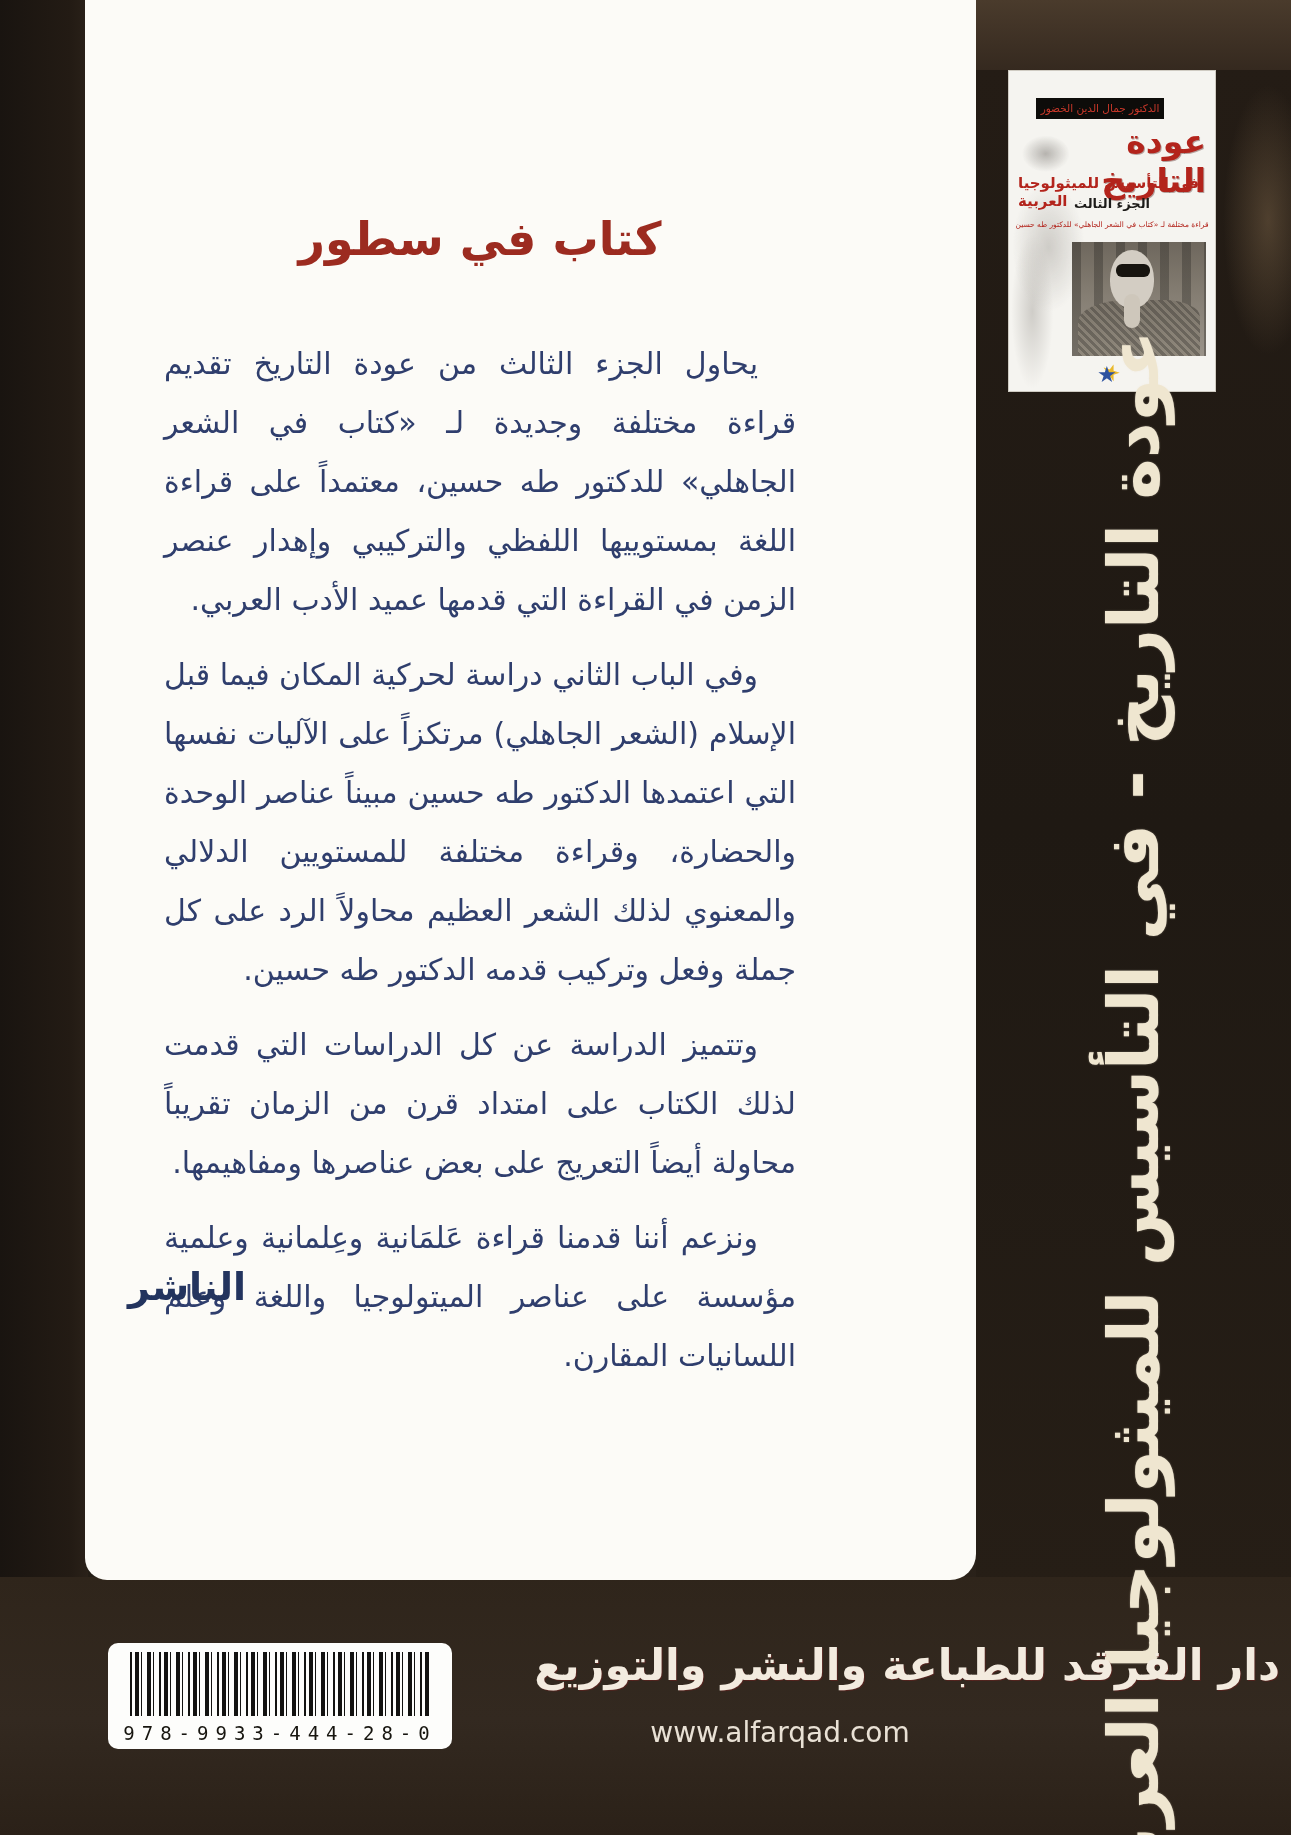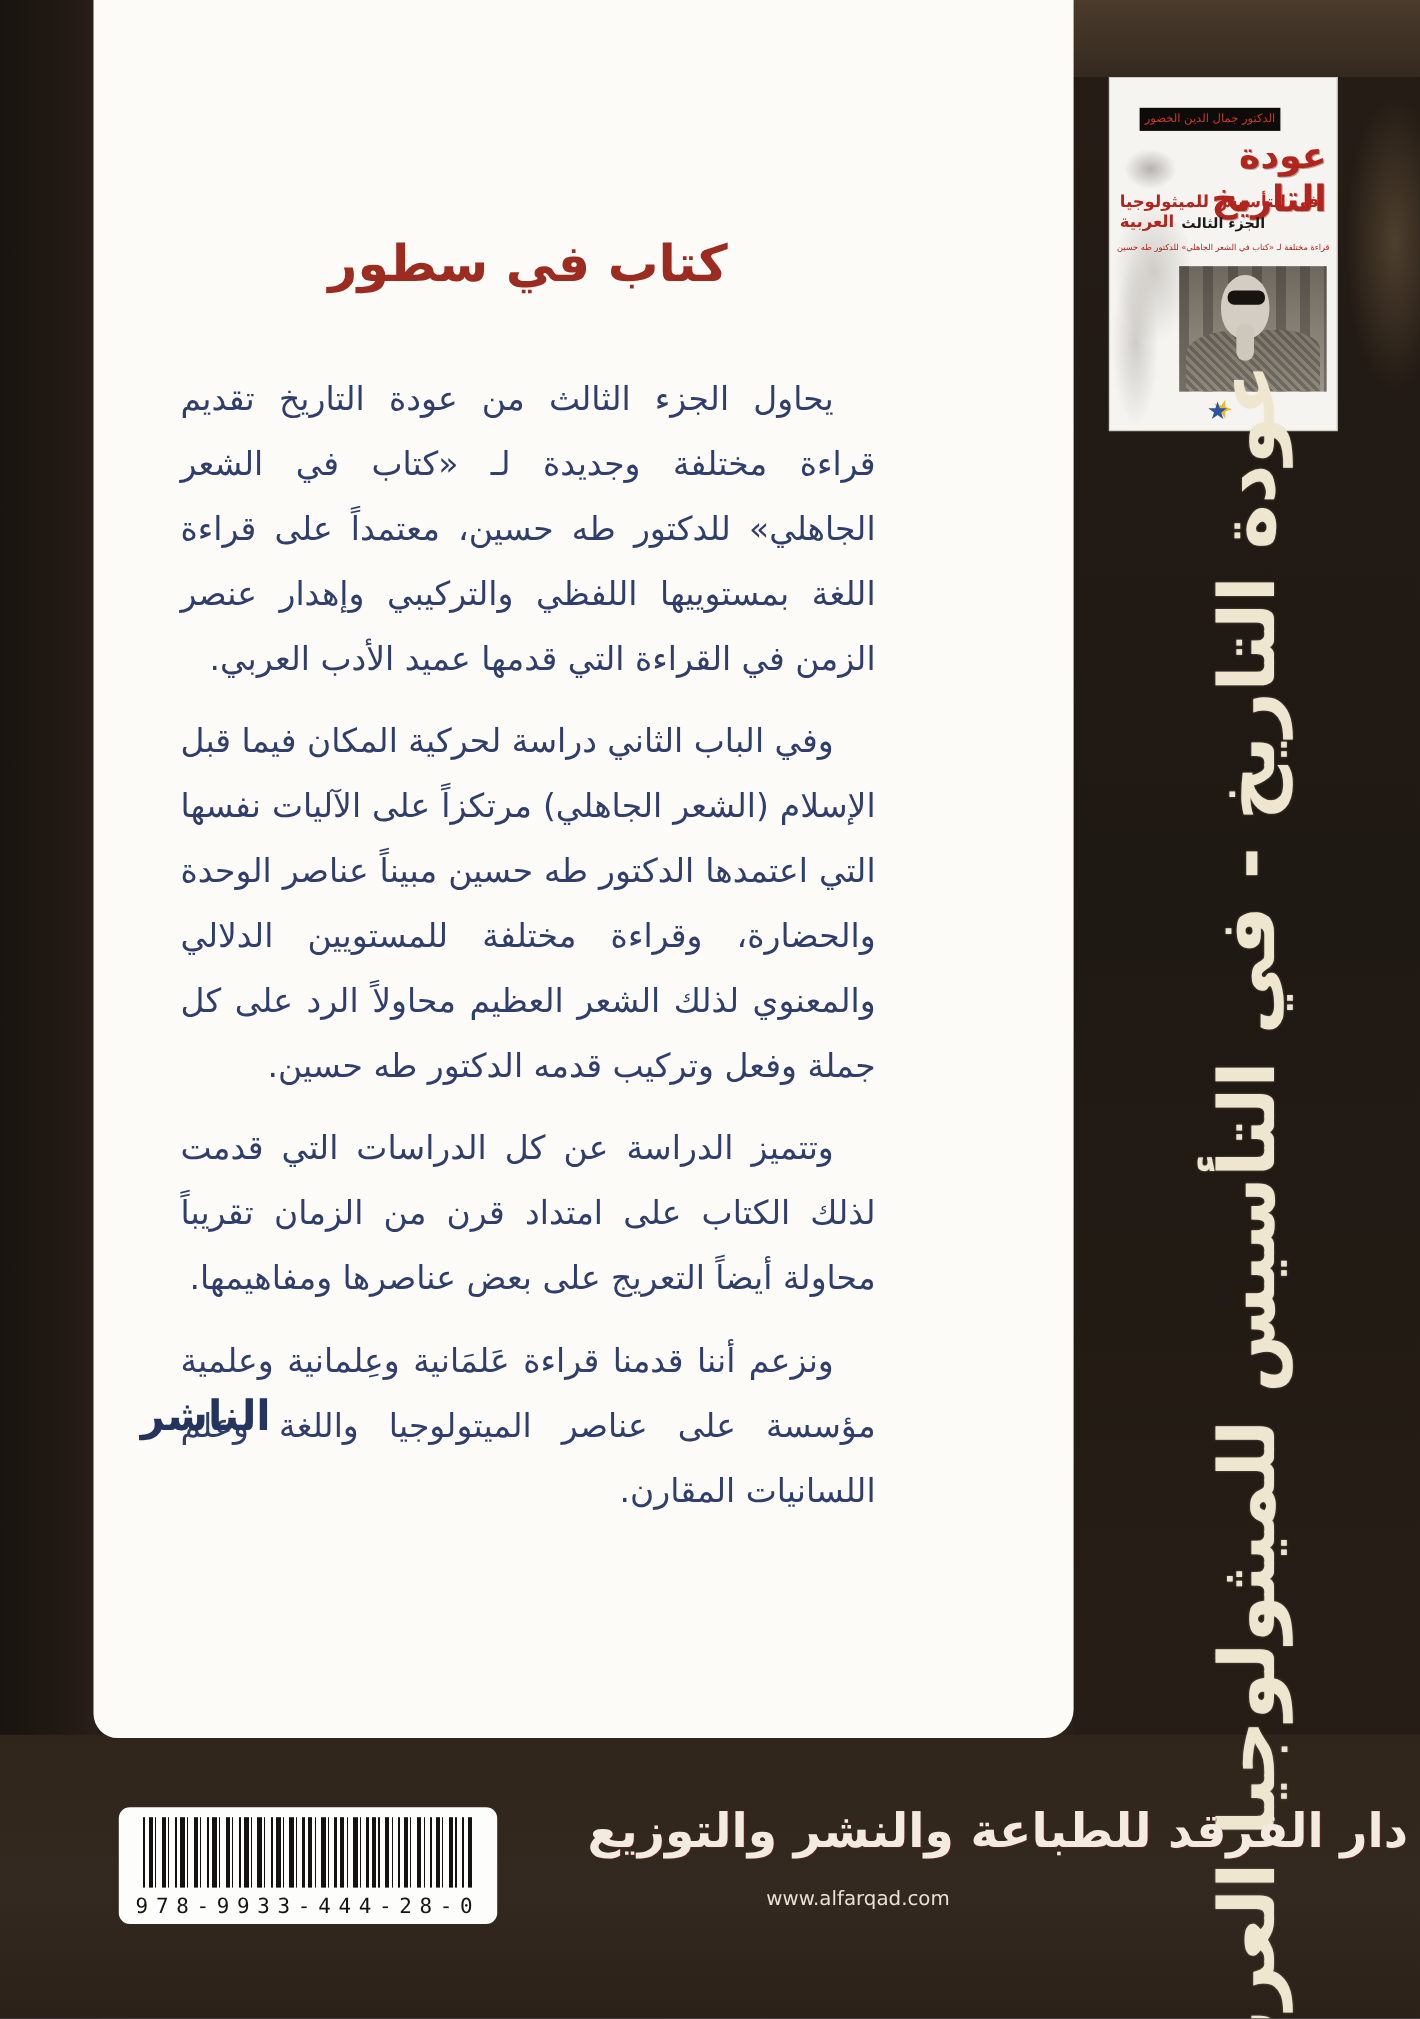--- a/index.html
+++ b/index.html
@@ -93,21 +93,21 @@
         #131210 17px 21px,#fdfdfb 21px 23px,
         #131210 23px 24px,#fdfdfb 24px 29px);}
   .isbn{position:absolute;left:0;bottom:5px;width:100%;text-align:center;
     font-family:"DejaVu Sans Mono",monospace;font-size:19px;letter-spacing:7px;
     color:#17150f;}
   .footer-publisher{position:absolute;left:610px;top:1640px;width:670px;
     direction:rtl;text-align:right;white-space:nowrap;
     font-size:43px;font-weight:bold;color:#f3ebdf;
     text-shadow:1px 1px 0 rgba(120,30,30,.45);}
   .footer-url{position:absolute;left:640px;top:1716px;width:280px;text-align:center;
-    font-size:18px;color:#e9e1d5;}
+    font-size:28px;color:#e9e1d5;}
 </style>
 </head>
 <body>
 
 <div class="page">
 
   <div class="left-strip"></div>
   <div class="right-col"></div>
   <div class="top-right-band"></div>
   <div class="right-glow"></div>

